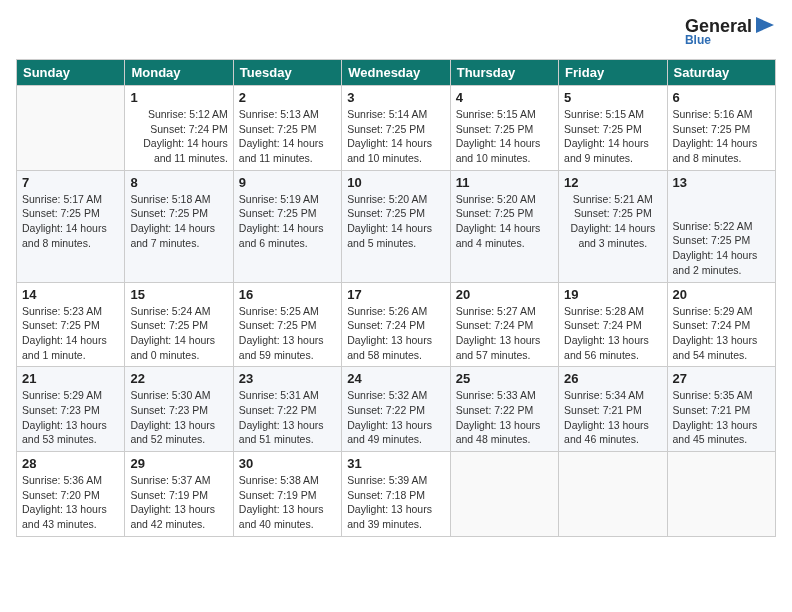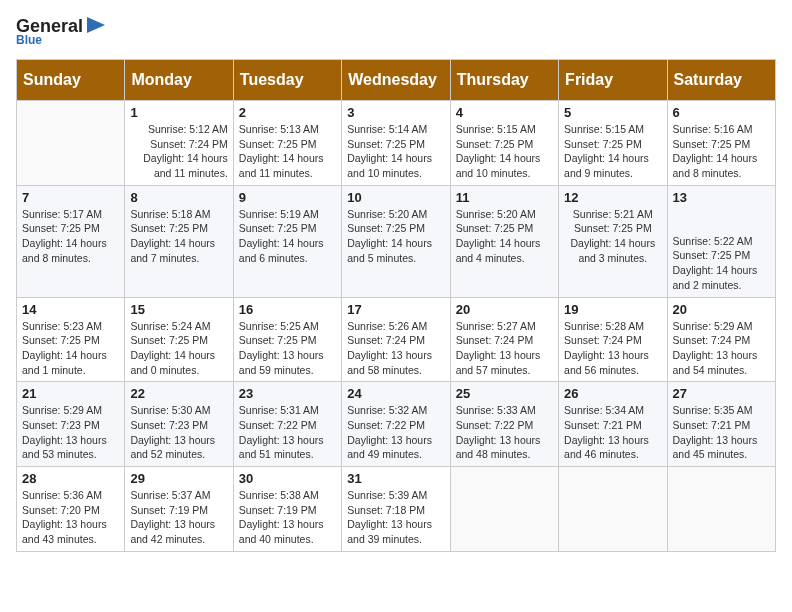--- a/index.html
+++ b/index.html
@@ -5,21 +5,21 @@
     * { box-sizing: border-box; margin: 0; padding: 0; }
     body {
       font-family: Arial, sans-serif;
       background: #fff;
       width: 792px;
       min-height: 612px;
       padding: 16px;
     }
     .header {
       display: flex;
-      justify-content: flex-start;
+      justify-content: flex-end;
       align-items: flex-start;
       margin-bottom: 12px;
     }
     .logo {
       display: flex;
       align-items: center;
       gap: 2px;
     }
     .title-block {
       text-align: right;
@@ -33,25 +33,25 @@
       font-size: 15px;
       color: #333;
       font-weight: normal;
     }
     .calendar {
       width: 100%;
       border-collapse: collapse;
       font-size: 11px;
     }
     .calendar th {
-      background-color: #a16207;
+      background-color: #0f766e;
       color: #fff;
       text-align: left;
-      padding: 11px 6px;
-      font-size: 16px;
+      padding: 5px 6px;
+      font-size: 13px;
       font-weight: bold;
       border: 1px solid #ccc;
     }
     .calendar td {
       vertical-align: top;
       border: 1px solid #ccc;
       padding: 4px 5px;
       width: 108px;
       min-height: 80px;
       background: #fff;

